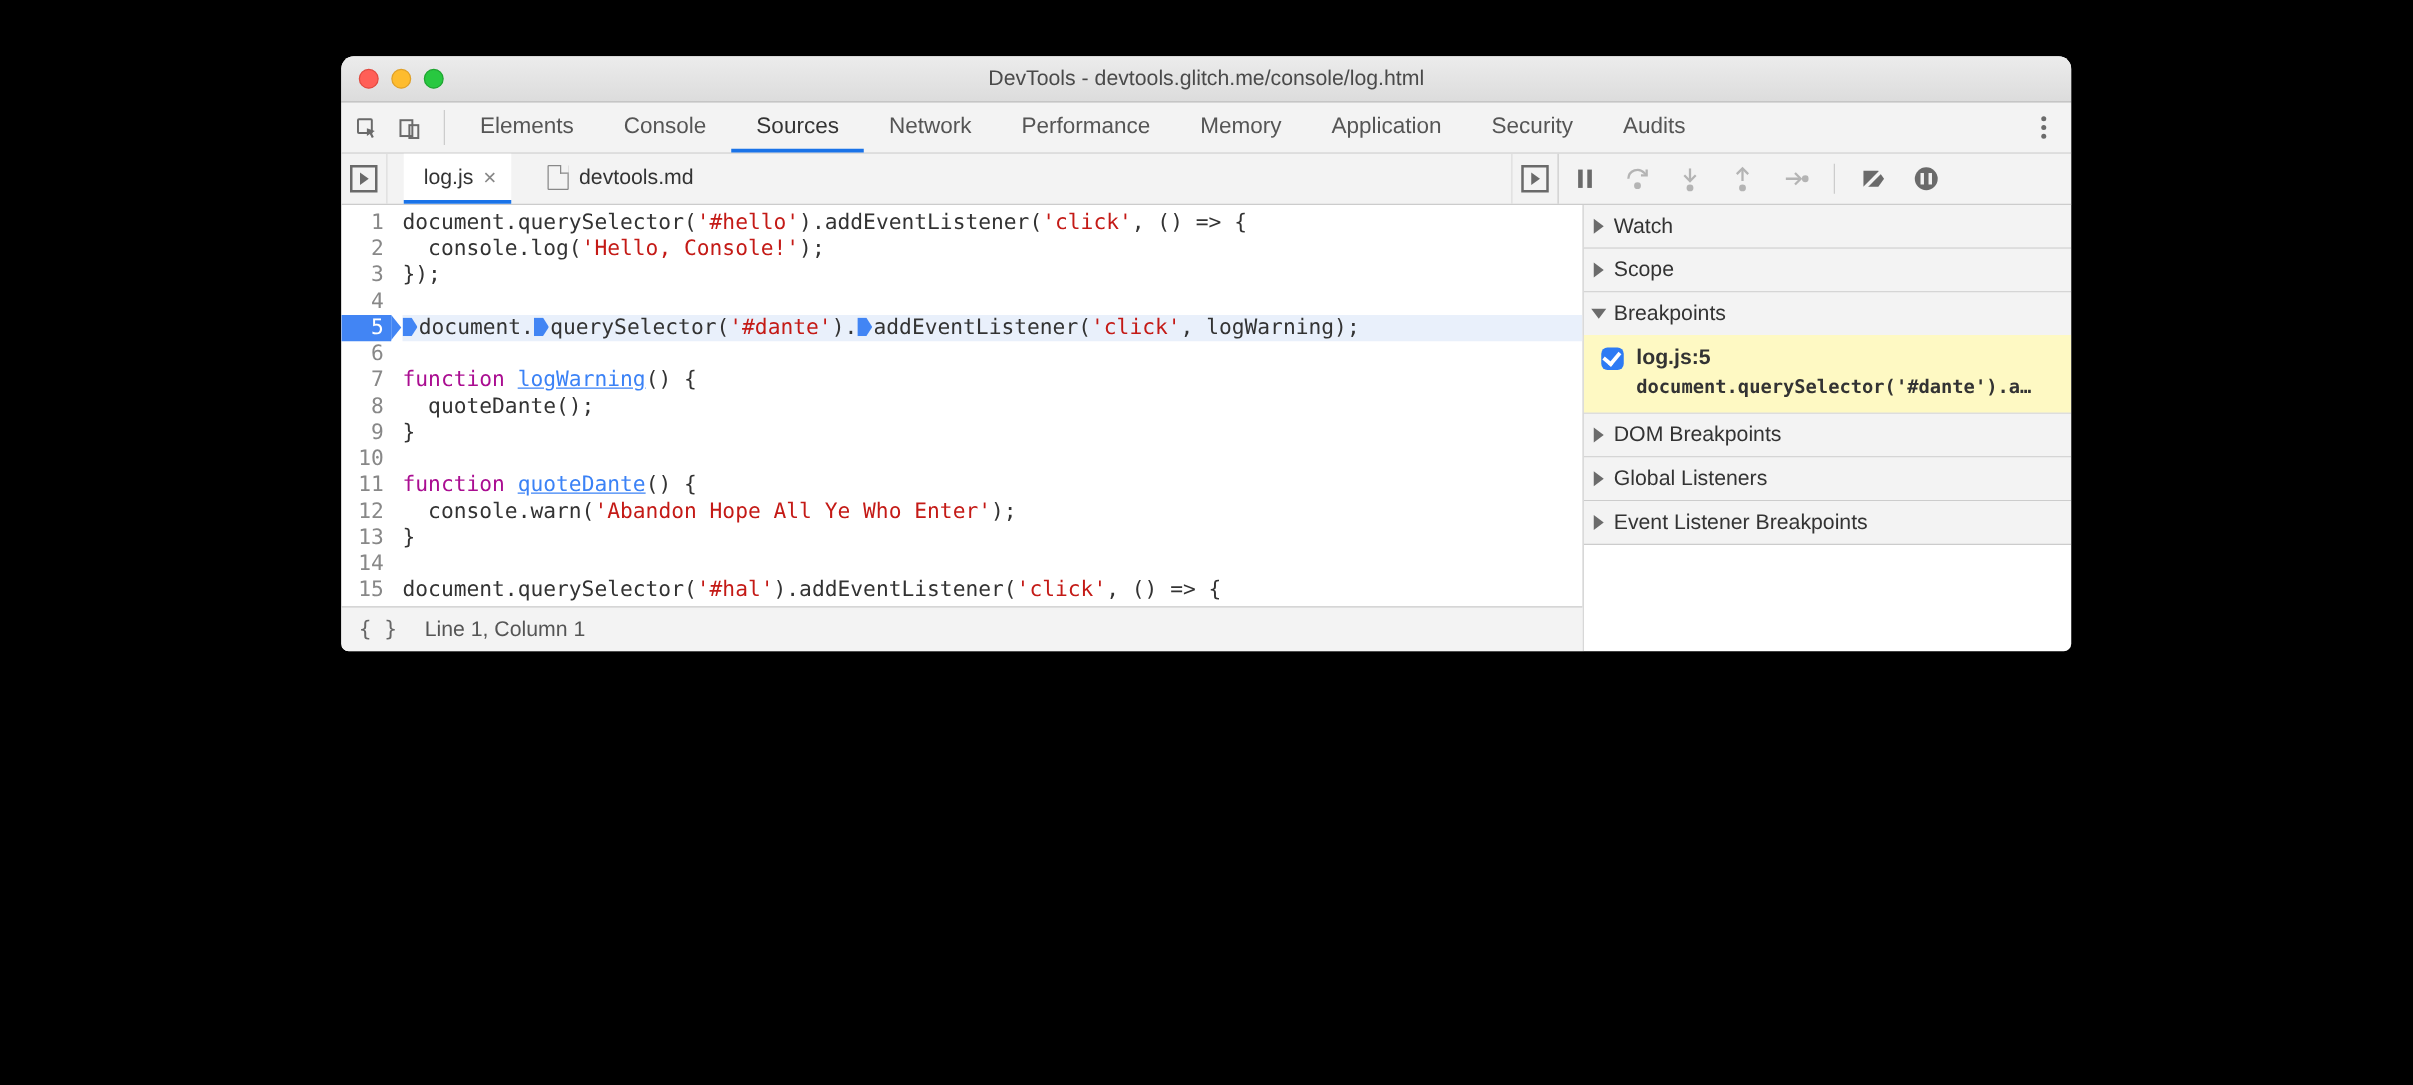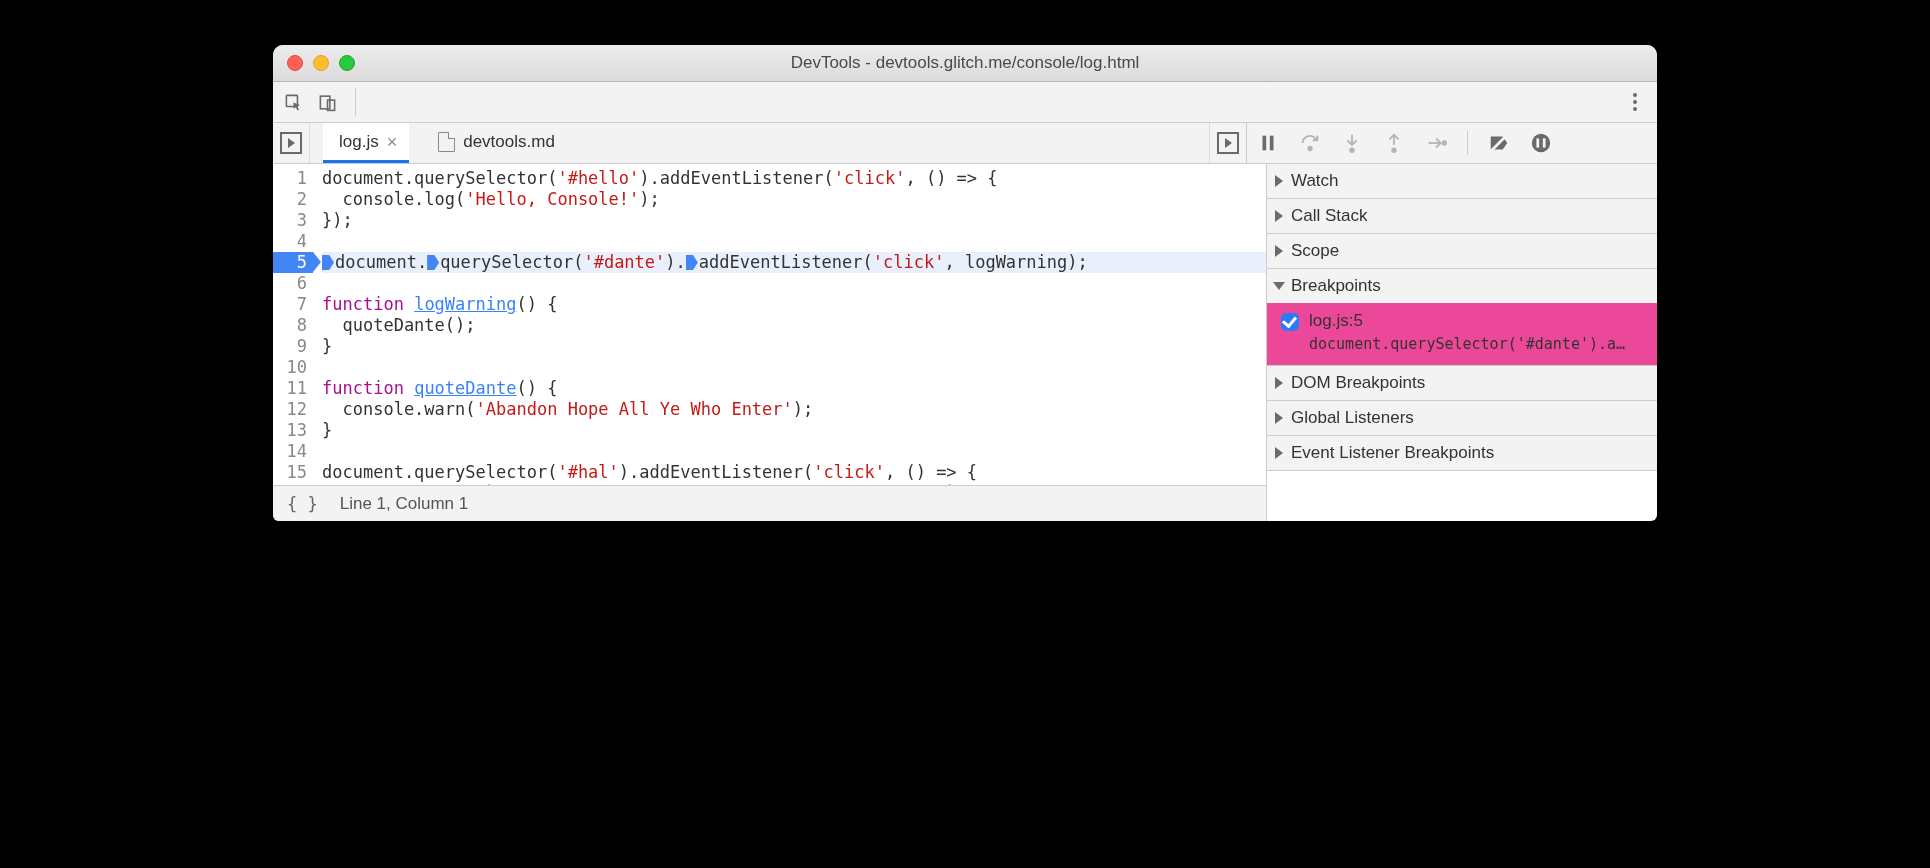--- a/index.html
+++ b/index.html
@@ -123,21 +123,21 @@
   
   .sidebar{width:390px;overflow:hidden;font-size:17px;}
   .pane{
     border-bottom:1px solid #ccc;background:#f3f3f3;
   }
   .pane-hdr{
     display:flex;align-items:center;gap:8px;height:34px;padding:0 8px;cursor:pointer;color:#333;
   }
   .tri{width:0;height:0;border-top:6px solid transparent;border-bottom:6px solid transparent;border-left:8px solid #6b6b6b;}
   .tri.open{transform:rotate(90deg);}
-  .pane-body{background:#ec4899;padding:8px 24px 12px 14px;}
+  .pane-body{background:#fef9c3;padding:8px 24px 12px 14px;font-weight:bold;}
   .bp-item{display:flex;align-items:flex-start;gap:10px;}
   .chk{
     width:18px;height:18px;border-radius:5px;background:#2d7bf4;position:relative;flex-shrink:0;margin-top:2px;cursor:pointer;
   }
   .chk::after{
     content:"";position:absolute;left:4px;top:1px;width:6px;height:10px;border:solid #fff;border-width:0 3px 3px 0;transform:rotate(40deg);
   }
   .bp-loc{color:#333;}
   .bp-snip{
     font-family:Menlo,monospace;font-size:15px;color:#333;margin-top:4px;
@@ -170,20 +170,31 @@
         </svg>
       </div>
       <div class="ico-btn">
         <svg viewBox="0 0 24 24" fill="none" stroke="currentColor" stroke-width="2">
           <rect x="3" y="4" width="12" height="16"></rect>
             <rect x="12" y="9" width="9" height="13"></rect>
         </svg>
       </div>
     </div>
     <div class="tb-divider"></div>
+    <div class="tabs">
+      <div class="tab">Elements</div>
+      <div class="tab">Console</div>
+      <div class="tab active">Sources</div>
+      <div class="tab">Network</div>
+      <div class="tab">Performance</div>
+      <div class="tab">Memory</div>
+      <div class="tab">Application</div>
+      <div class="tab">Security</div>
+      <div class="tab">Audits</div>
+    </div>
     <div class="tb-spacer"></div>
     <div class="tb-right">
       <div class="kebab">
           <span></span>
           <span></span>
           <span></span>
         </div>
     </div>
   </div>
 
@@ -290,26 +301,20 @@
     <div class="sidebar">
       <div class="pane">
         <div class="pane-hdr">
             <span class="tri"></span>
             <span>Watch</span>
           </div>
       </div>
       <div class="pane">
         <div class="pane-hdr">
             <span class="tri"></span>
-            <span>Call Stack</span>
-          </div>
-      </div>
-      <div class="pane">
-        <div class="pane-hdr">
-            <span class="tri"></span>
             <span>Scope</span>
           </div>
       </div>
       <div class="pane">
         <div class="pane-hdr">
             <span class="tri open"></span>
             <span>Breakpoints</span>
           </div>
         <div class="pane-body">
           <div class="bp-item">

